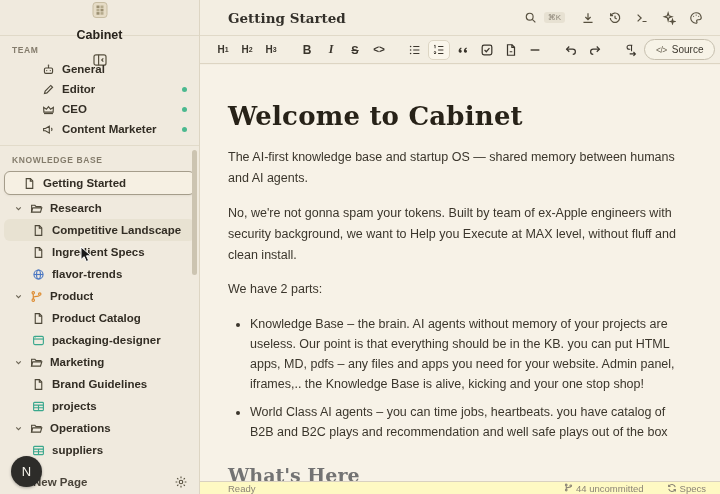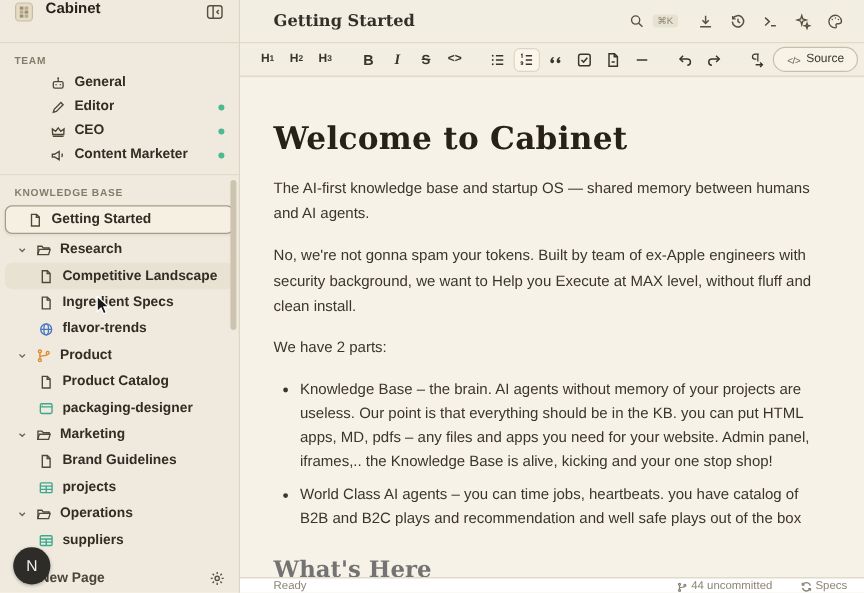--- a/index.html
+++ b/index.html
@@ -2,21 +2,21 @@
 <html><head>
 <meta charset="utf-8">
 <style>
   * { margin:0; padding:0; box-sizing:border-box; }
   html,body { width:720px; height:494px; }
   body { font-family:"Liberation Sans", sans-serif; background:#f7f2e7; color:#332e25; overflow:hidden; }
   .app { position:relative; width:720px; height:494px; overflow:hidden; }
 
   
   .sidebar { position:absolute; left:0; top:0; width:200px; height:494px; background:#f0ead d; background:#f0eade; border-right:1px solid #ddd5c3; }
-  .sb-header { height:36px; display:flex; align-items:flex-start; padding:0 10px; border-bottom:1px solid #e0d9c8; gap:8px; }
+  .sb-header { height:36px; display:flex; align-items:center; padding:0 10px; border-bottom:1px solid #e0d9c8; gap:8px;flex-direction:column; }
   .sb-logo { width:20px; height:20px; flex:0 0 auto; }
   .sb-title { font-weight:bold; font-size:12.5px; color:#27231c; flex:1; }
   .icon-btn { background:none; border:none; color:#57503f; cursor:pointer; display:flex; align-items:center; justify-content:center; padding:2px; }
   .sb-body { position:absolute; top:36px; bottom:24px; left:0; right:0; overflow:hidden; }
   .sb-label { font-size:8.5px; font-weight:bold; letter-spacing:.6px; color:#847c6c; padding:9px 12px 4px 12px; }
   .sb-sep { border-top:1px solid #e2dbca; margin-top:6px; }
   .row { display:flex; align-items:center; gap:7px; height:20px; padding:0 8px 0 14px; font-size:11.5px; font-weight:600; color:#322d24; cursor:pointer; position:relative; }
   .row .chev { color:#6b6454; flex:0 0 auto; display:flex; }
   .row .ric { flex:0 0 auto; display:flex; color:#4e4839; }
   .row .lbl { white-space:nowrap; overflow:hidden; }
@@ -53,23 +53,23 @@
   .src-btn .code { font-size:8.5px; color:#6b6454; letter-spacing:-.5px; }
 
   .content { position:absolute; top:65px; left:0; right:0; bottom:13px; background:#f7f2e7; overflow:hidden; }
   .doc { padding:36px 28px 0 28px; }
   .doc h1 { font-family:"DejaVu Serif","Liberation Serif",serif; font-size:26px; color:#272218; letter-spacing:.2px; margin-bottom:16px; }
   .doc p { font-size:12.5px; line-height:1.7; color:#3b362c; margin-bottom:13px; }
   .doc ul { margin:2px 0 16px 0; padding-left:22px; }
   .doc li { font-size:12.5px; line-height:1.62; color:#3b362c; margin-bottom:7px; }
   .doc h2 { font-family:"DejaVu Serif","Liberation Serif",serif; font-size:19px; color:#737373; margin:22px 0 15px 0; }
 
-  .statusbar { position:absolute; left:0; right:0; bottom:0; height:13px; background:#ffffff; border-top:1px solid #d9d1c0; display:flex; align-items:center; padding:0 14px 0 28px; font-size:9.5px; color:#8b8476; }
+  .statusbar { position:absolute; left:0; right:0; bottom:0; height:13px; background:#fef9c3; border-top:1px solid #d9d1c0; display:flex; align-items:center; padding:0 14px 0 28px; font-size:9.5px; color:#8b8476; }
   .statusbar .right { margin-left:auto; display:flex; align-items:center; gap:5px; }
-  .statusbar .grp { display:flex; align-items:flex-end; gap:3px; margin-left:18px; }
+  .statusbar .grp { display:flex; align-items:flex-start; gap:3px; margin-left:18px; }
 
   .cursor { position:absolute; left:80px; top:246px; z-index:50; pointer-events:none; }
   svg { display:block; }
 </style>
 </head>
 <body>
 
 <div class="app">
 
   <aside class="sidebar">

